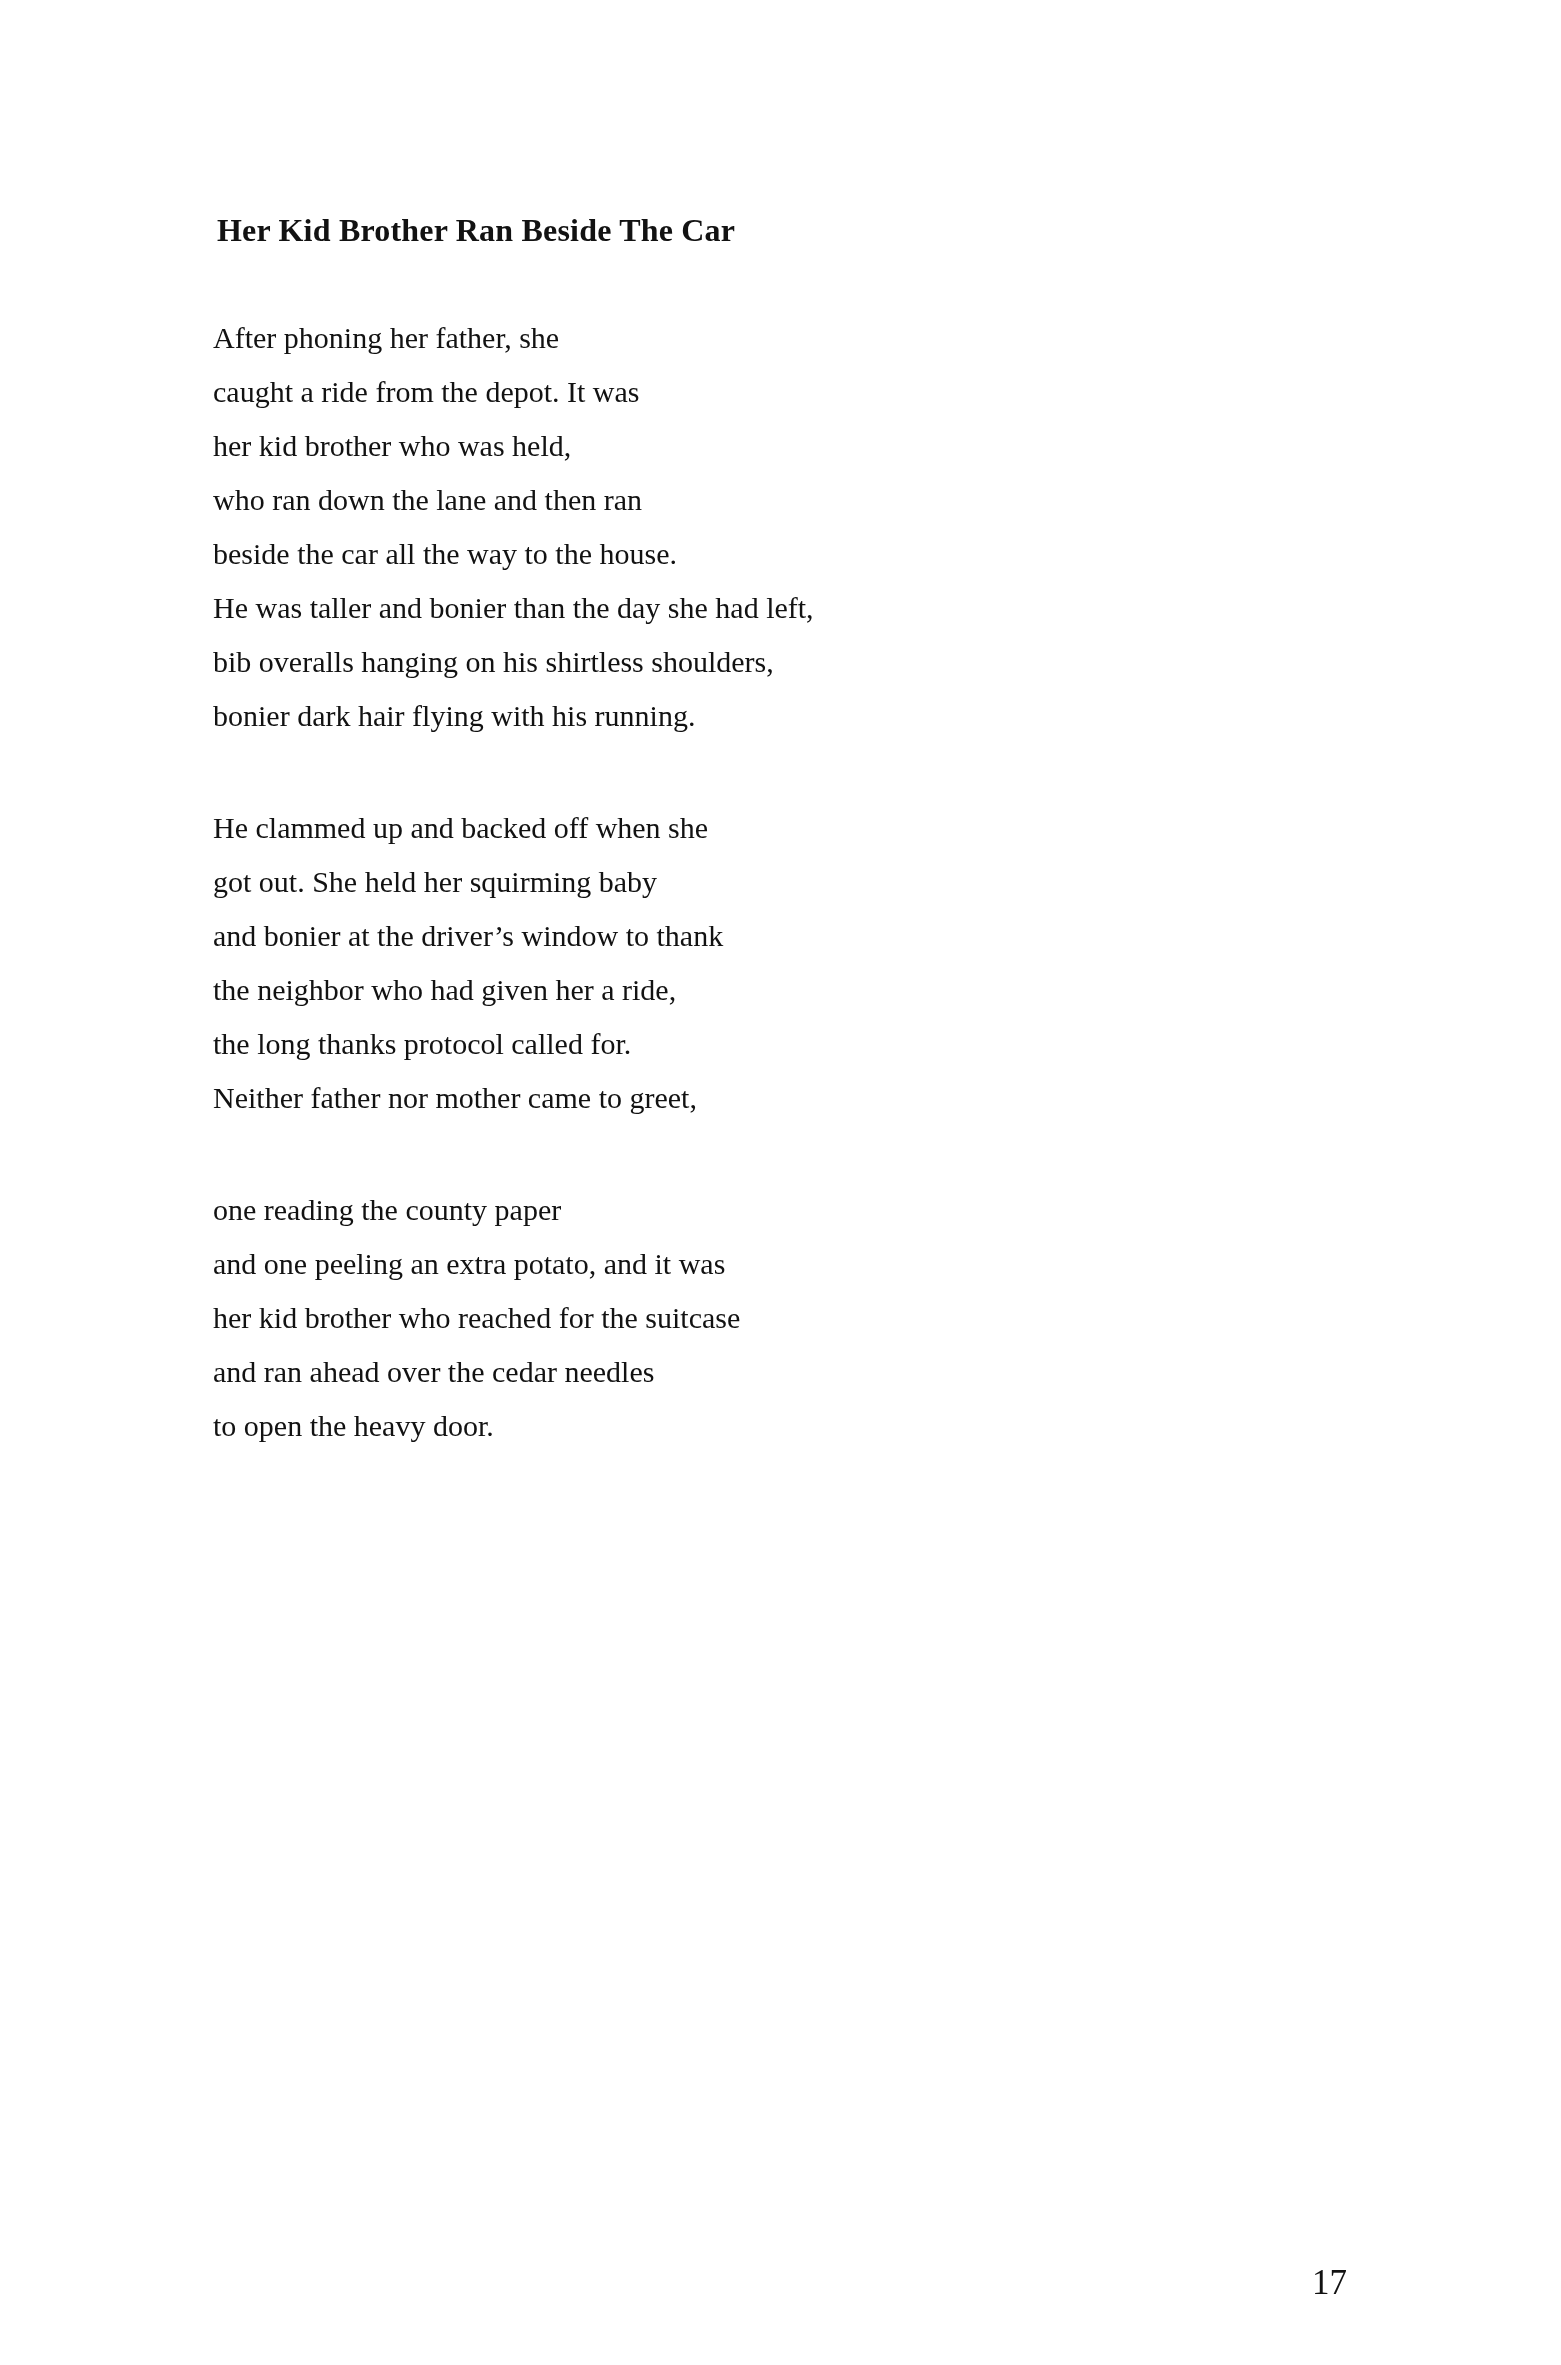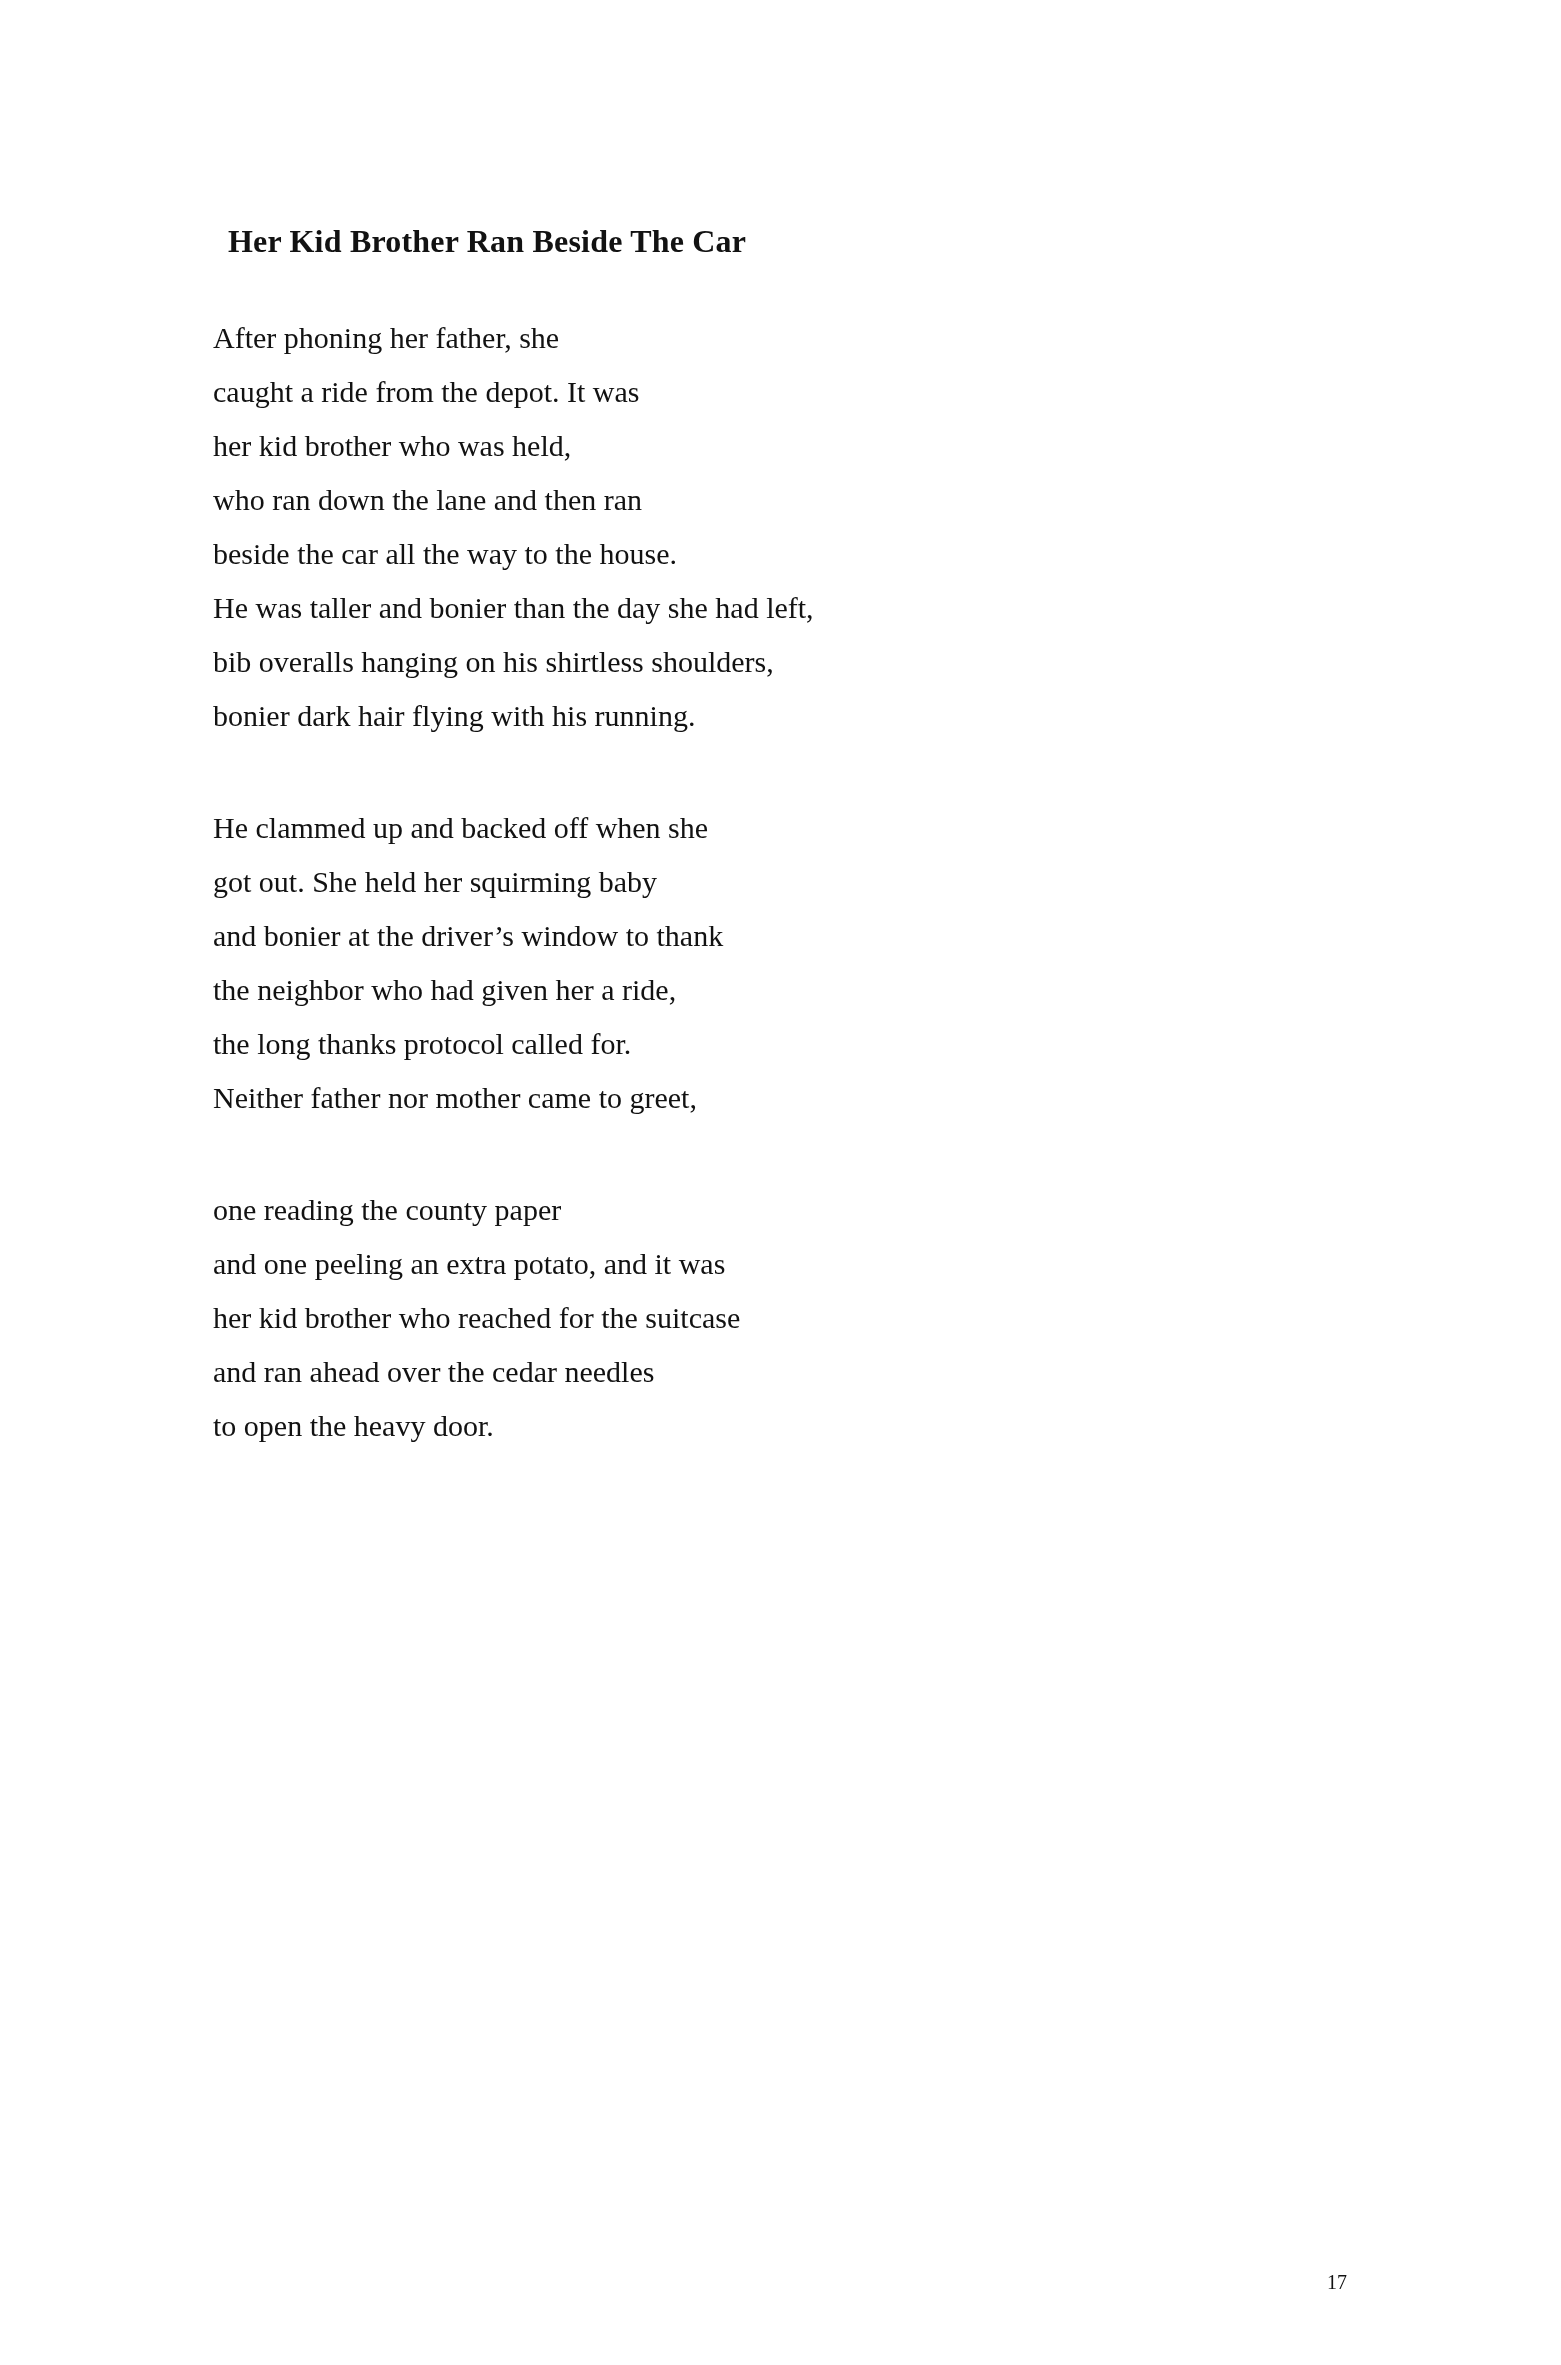--- a/index.html
+++ b/index.html
@@ -19,41 +19,41 @@
   .poem-title {
     position: absolute;
     left: 213px;
     top: 199px;
     height: 54px;
     line-height: 54px;
     font-size: 32px;
     font-weight: 700;
     letter-spacing: 0.2px;
     white-space: pre;
-    margin: 15px;
+    margin: 4px;
   }
   .stanza {
     position: absolute;
     left: 213px;
     width: 1135px;
     font-family: Liberation Serif, serif;
   }
   .stanza-1 { top: 311px; }
   .stanza-2 { top: 801px; }
   .stanza-3 { top: 1183px; }
   .poem-line {
     font-size: 30px;
     line-height: 54px;
     white-space: pre;
   }
   .page-number {
     position: absolute;
     top: 2266px;
     right: 214px;
-    font-size: 20px;
+    font-size: 35px;
     line-height: 33px;
     text-align: center;
   }
 </style>
 </head>
 <body>
 
 <div class="page">
 
   <h1 class="poem-title">Her Kid Brother Ran Beside The Car</h1>

